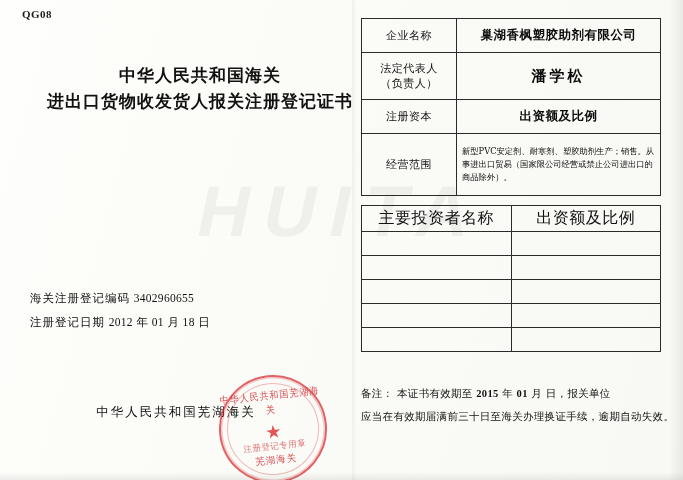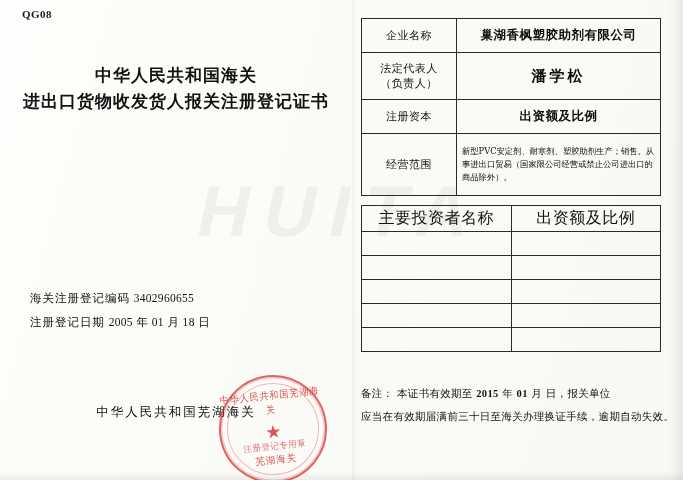--- a/index.html
+++ b/index.html
@@ -53,20 +53,21 @@
     left: 0; top: 0;
     width: 352px;
     height: 480px;
   }
   .title-block {
     position: absolute;
     left: 0;
     top: 62px;
     width: 352px;
     text-align: center;
+    padding-left: 24px;
   }
   .title-line {
     font-family: "DejaVu Serif", serif;
     font-weight: bold;
     font-size: 17px;
     letter-spacing: 1px;
     color: #111;
     line-height: 26px;
   }
   .reg-fields {
@@ -286,21 +287,21 @@
       <div class="title-line">进出口货物收发货人报关注册登记证书</div>
     </div>
 
     <div class="reg-fields">
       <div class="reg-row">
         <span class="reg-label">海关注册登记编码</span>
         <span class="reg-val">3402960655</span>
       </div>
       <div class="reg-row">
         <span class="reg-label">注册登记日期</span>
-        <span class="reg-val">2005</span>
+        <span class="reg-val">2012</span>
         <span>年</span>
         <span class="reg-val">01</span>
         <span>月</span>
         <span class="reg-val">18</span>
         <span>日</span>
       </div>
     </div>
 
     <div class="issuer">中华人民共和国芜湖海关</div>
 

